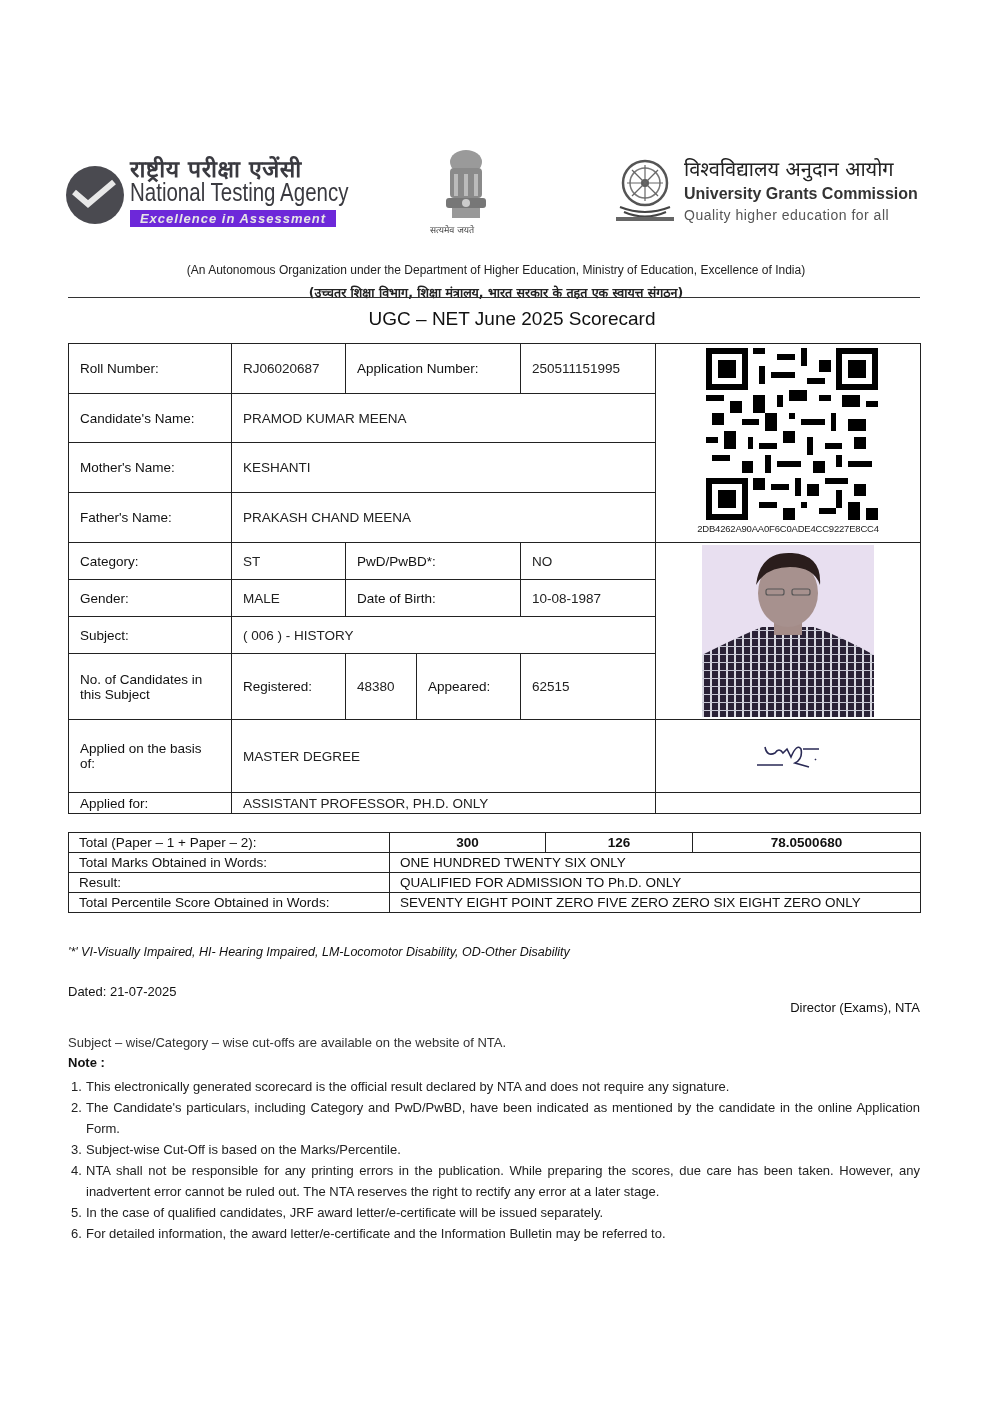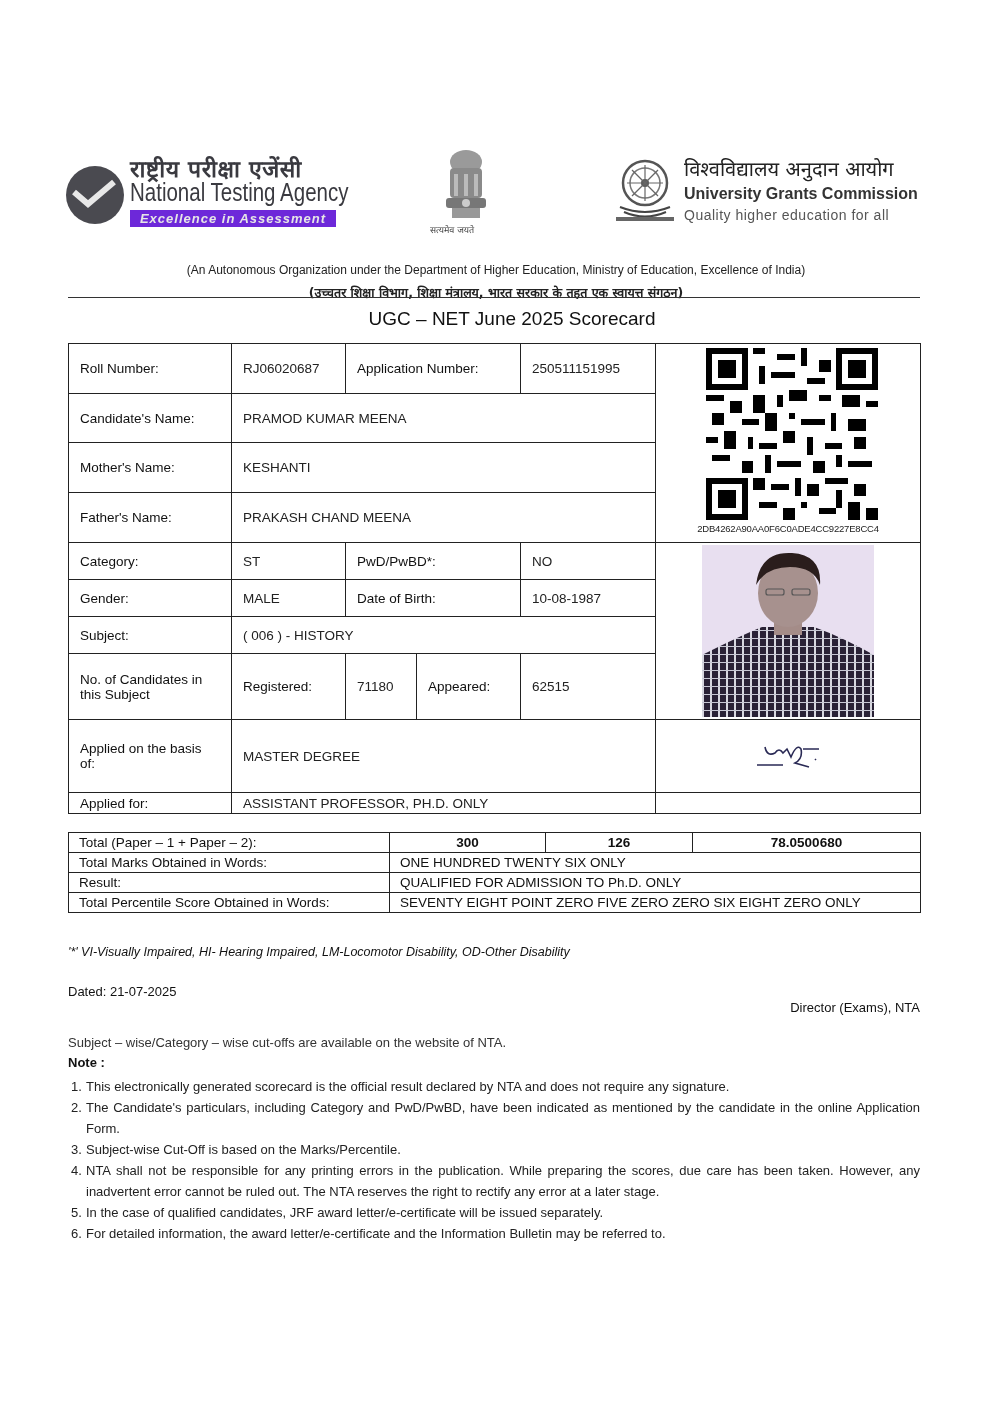--- a/index.html
+++ b/index.html
@@ -239,21 +239,21 @@
     <td class="lbl" colspan="2">Date of Birth:</td>
     <td class="val">10-08-1987</td>
   </tr>
   <tr style="height:37px">
     <td class="lbl">Subject:</td>
     <td class="val" colspan="4">( 006 ) - HISTORY</td>
   </tr>
   <tr style="height:66px">
     <td class="lbl">No. of Candidates in this Subject</td>
     <td class="lbl">Registered:</td>
-    <td class="val">71180</td>
+    <td class="val">48380</td>
     <td class="lbl">Appeared:</td>
     <td class="val">62515</td>
   </tr>
   <tr style="height:73px">
     <td class="lbl">Applied on the basis of:</td>
     <td class="val" colspan="4">MASTER DEGREE</td>
     <td class="side">
       <svg class="signature" viewBox="0 0 70 34">
         <path d="M4 26 L30 26 M12 8 Q14 18 22 14 Q26 8 30 14 L34 10 L38 18 Q44 4 48 10 Q50 20 42 24 L56 28 M50 10 L66 10 M62 20 l1 1" stroke="#2a2a55" stroke-width="1.6" fill="none"></path>
       </svg>

